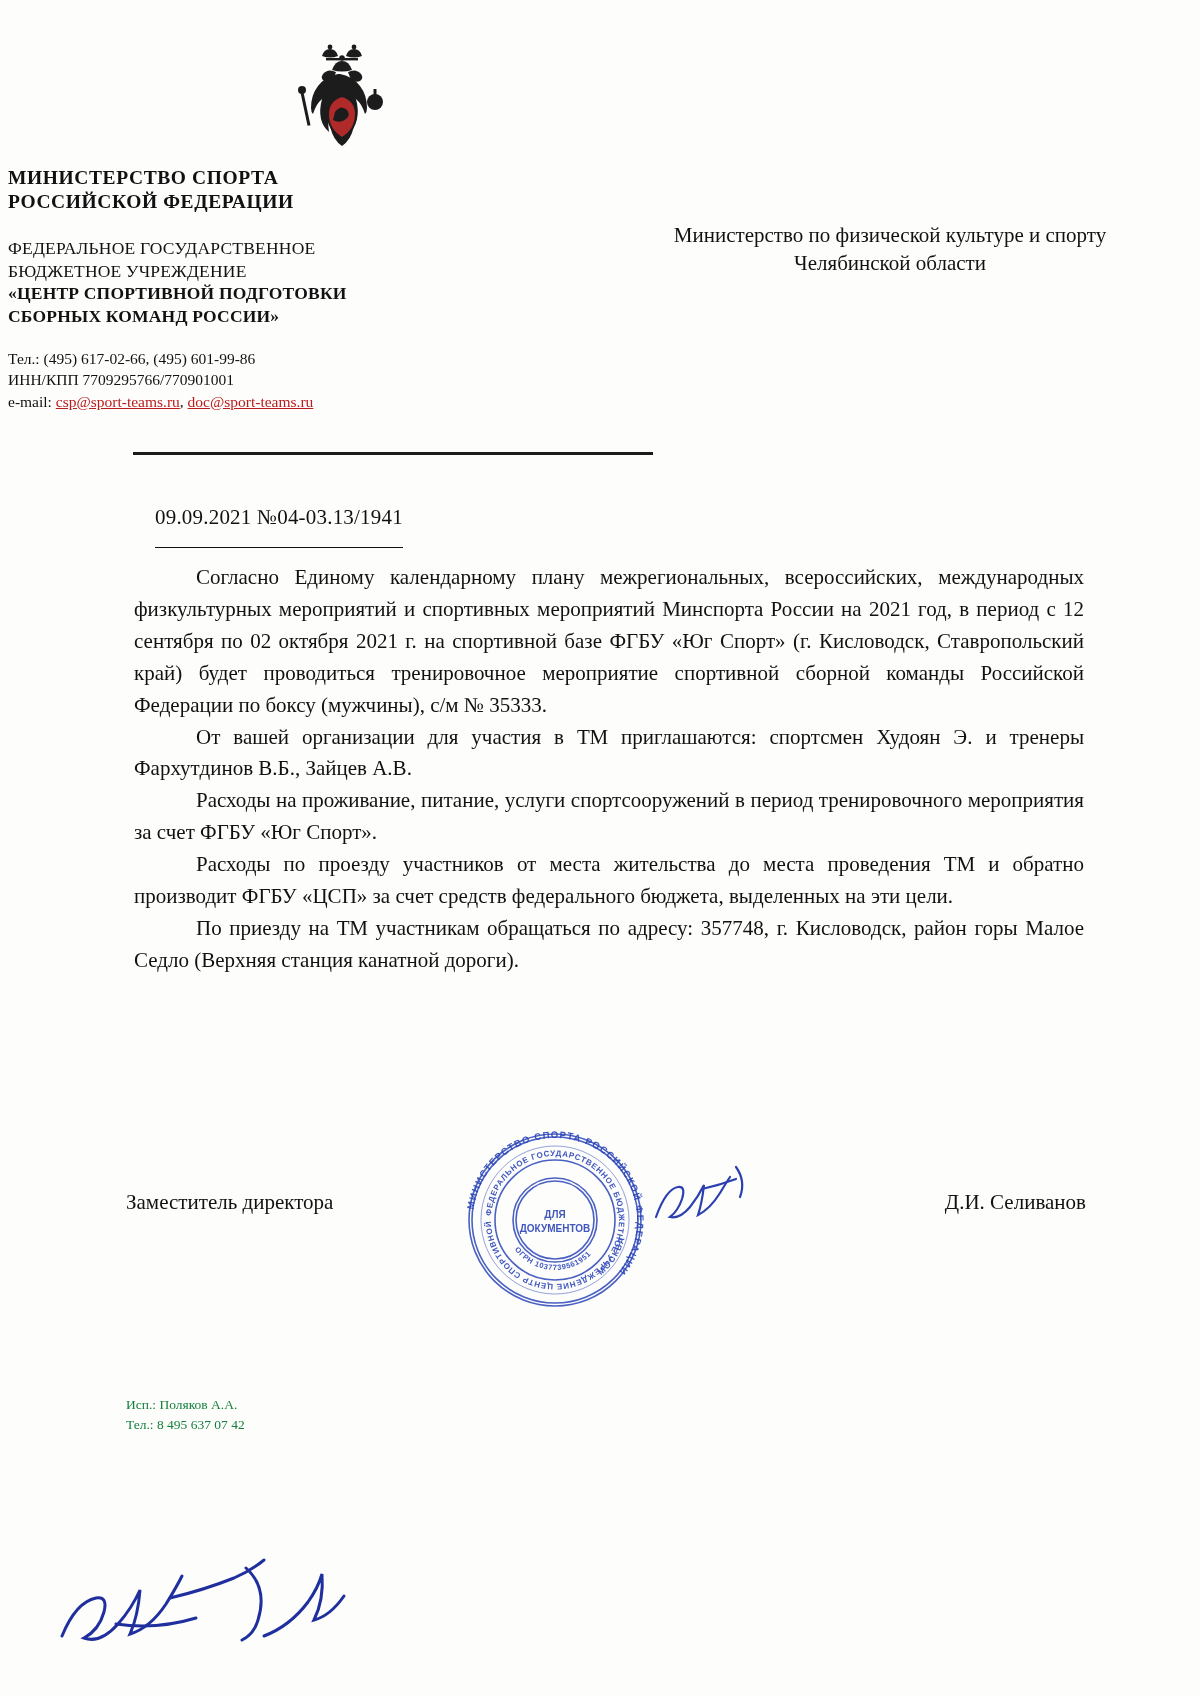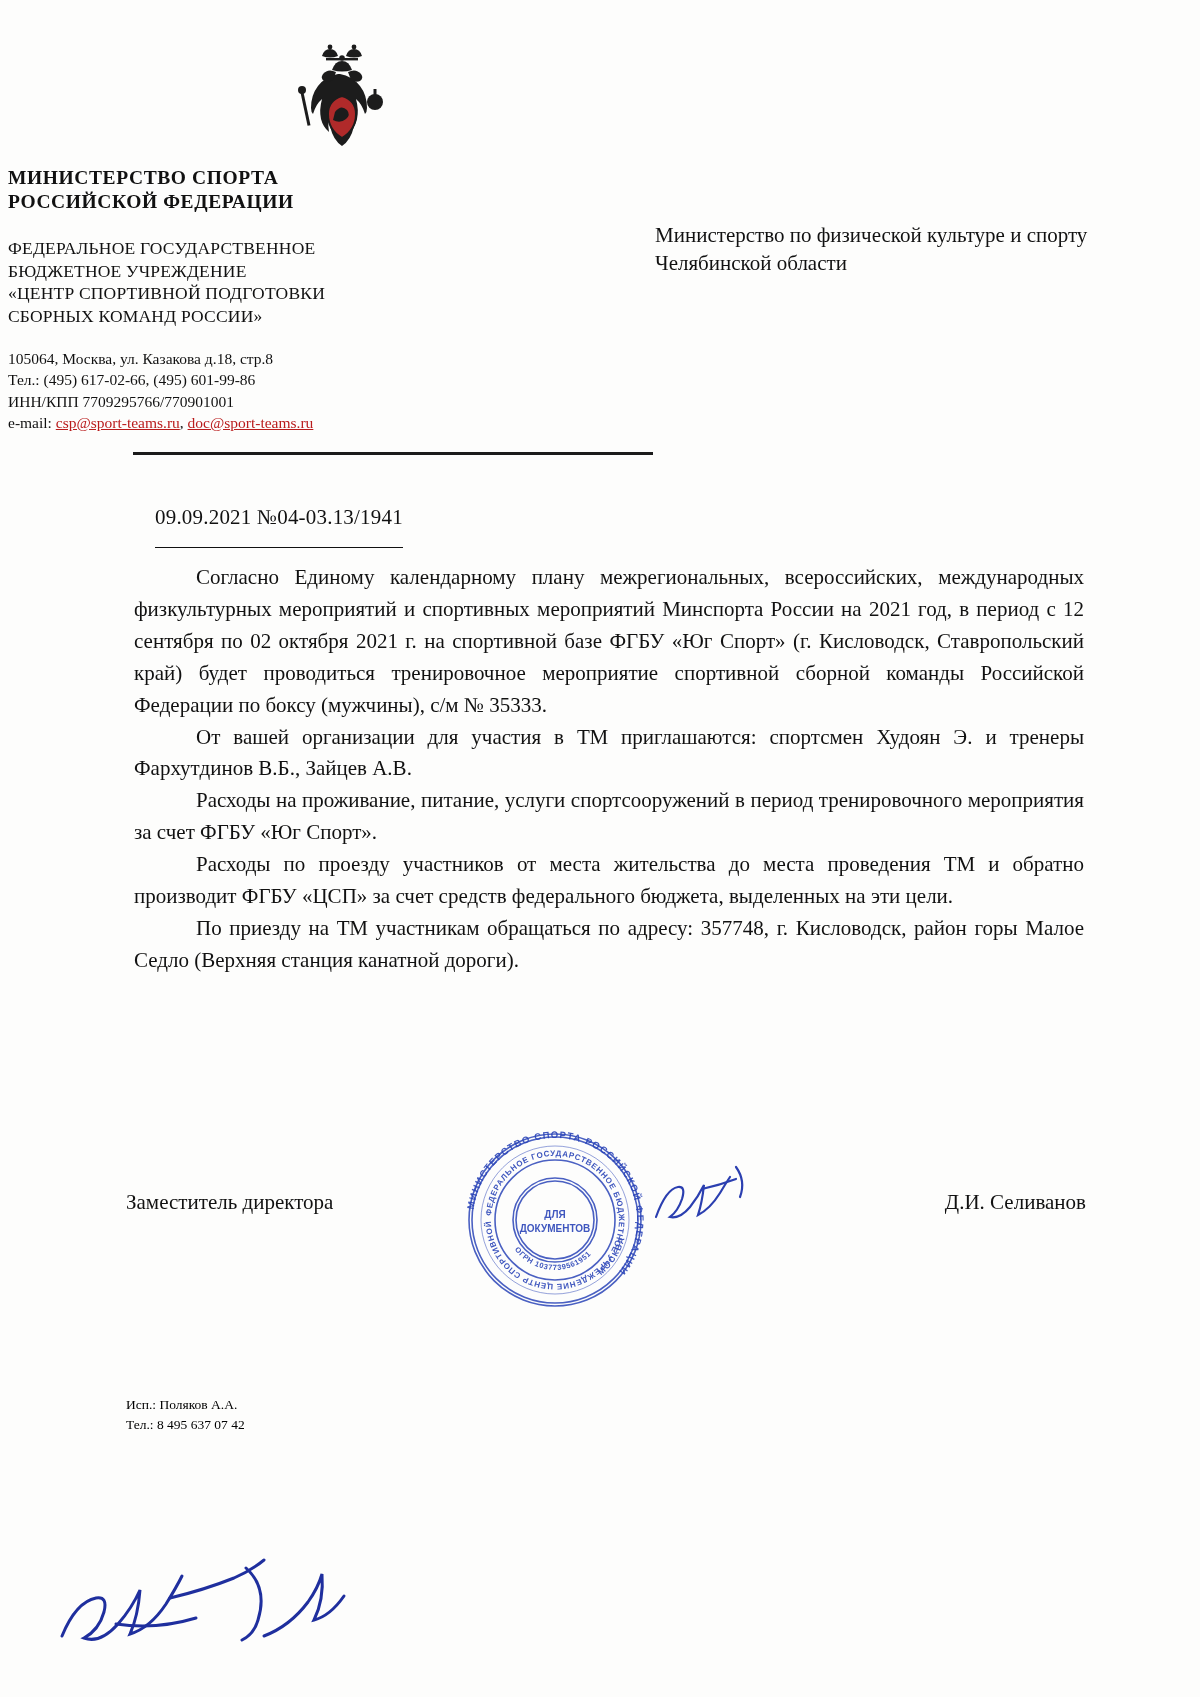--- a/index.html
+++ b/index.html
@@ -52,21 +52,21 @@
     font-size: 17.5px;
     line-height: 1.3;
     letter-spacing: 0.2px;
   }
   .org-block .line1,
   .org-block .line2 {
     font-weight: normal;
   }
   .org-block .line3,
   .org-block .line4 {
-    font-weight: normal;
+    font-weight: bold;
   }
 
   .contacts {
     margin-top: 20px;
     font-size: 15.5px;
     line-height: 1.38;
   }
   .contacts a,
   .contacts .maillink {
     color: #b91c1c;
@@ -83,21 +83,21 @@
   }
 
   
   .addressee {
     position: absolute;
     left: 655px;
     top: 222px;
     width: 470px;
     font-size: 21px;
     line-height: 1.32;
-    text-align: left;
+    text-align: center;
   }
 
   
   .refline {
     position: absolute;
     left: 155px;
     top: 505px;
     font-size: 21px;
     border-bottom: 1.5px solid #111;
     padding-bottom: 17px;
@@ -167,21 +167,21 @@
     height: 140px;
   }
 
   
   .executor {
     position: absolute;
     left: 126px;
     top: 1395px;
     font-size: 13.5px;
     line-height: 1.45;
-    color: #000000;
+    color: #15803d;
   }
 </style>
 </head>
 <body>
 
 <div class="page">
 
   <div class="letterhead">
 
     <svg class="emblem" viewBox="0 0 120 120">
@@ -221,21 +221,20 @@
     </div>
 
     <div class="org-block">
       <div class="line1">ФЕДЕРАЛЬНОЕ ГОСУДАРСТВЕННОЕ</div>
       <div class="line2">БЮДЖЕТНОЕ УЧРЕЖДЕНИЕ</div>
       <div class="line3">«ЦЕНТР СПОРТИВНОЙ ПОДГОТОВКИ</div>
       <div class="line4">СБОРНЫХ КОМАНД РОССИИ»</div>
     </div>
 
     <div class="contacts">
-      <div>105064, Москва, ул. Казакова д.18, стр.8</div>
       <div>Тел.: (495) 617-02-66, (495) 601-99-86</div>
       <div>ИНН/КПП 7709295766/770901001</div>
       <div>
         <span>e-mail: </span><span class="maillink">csp@sport-teams.ru</span><span>, </span><span class="maillink">doc@sport-teams.ru</span>
       </div>
     </div>
   </div>
 
   <div class="rule"></div>
 

